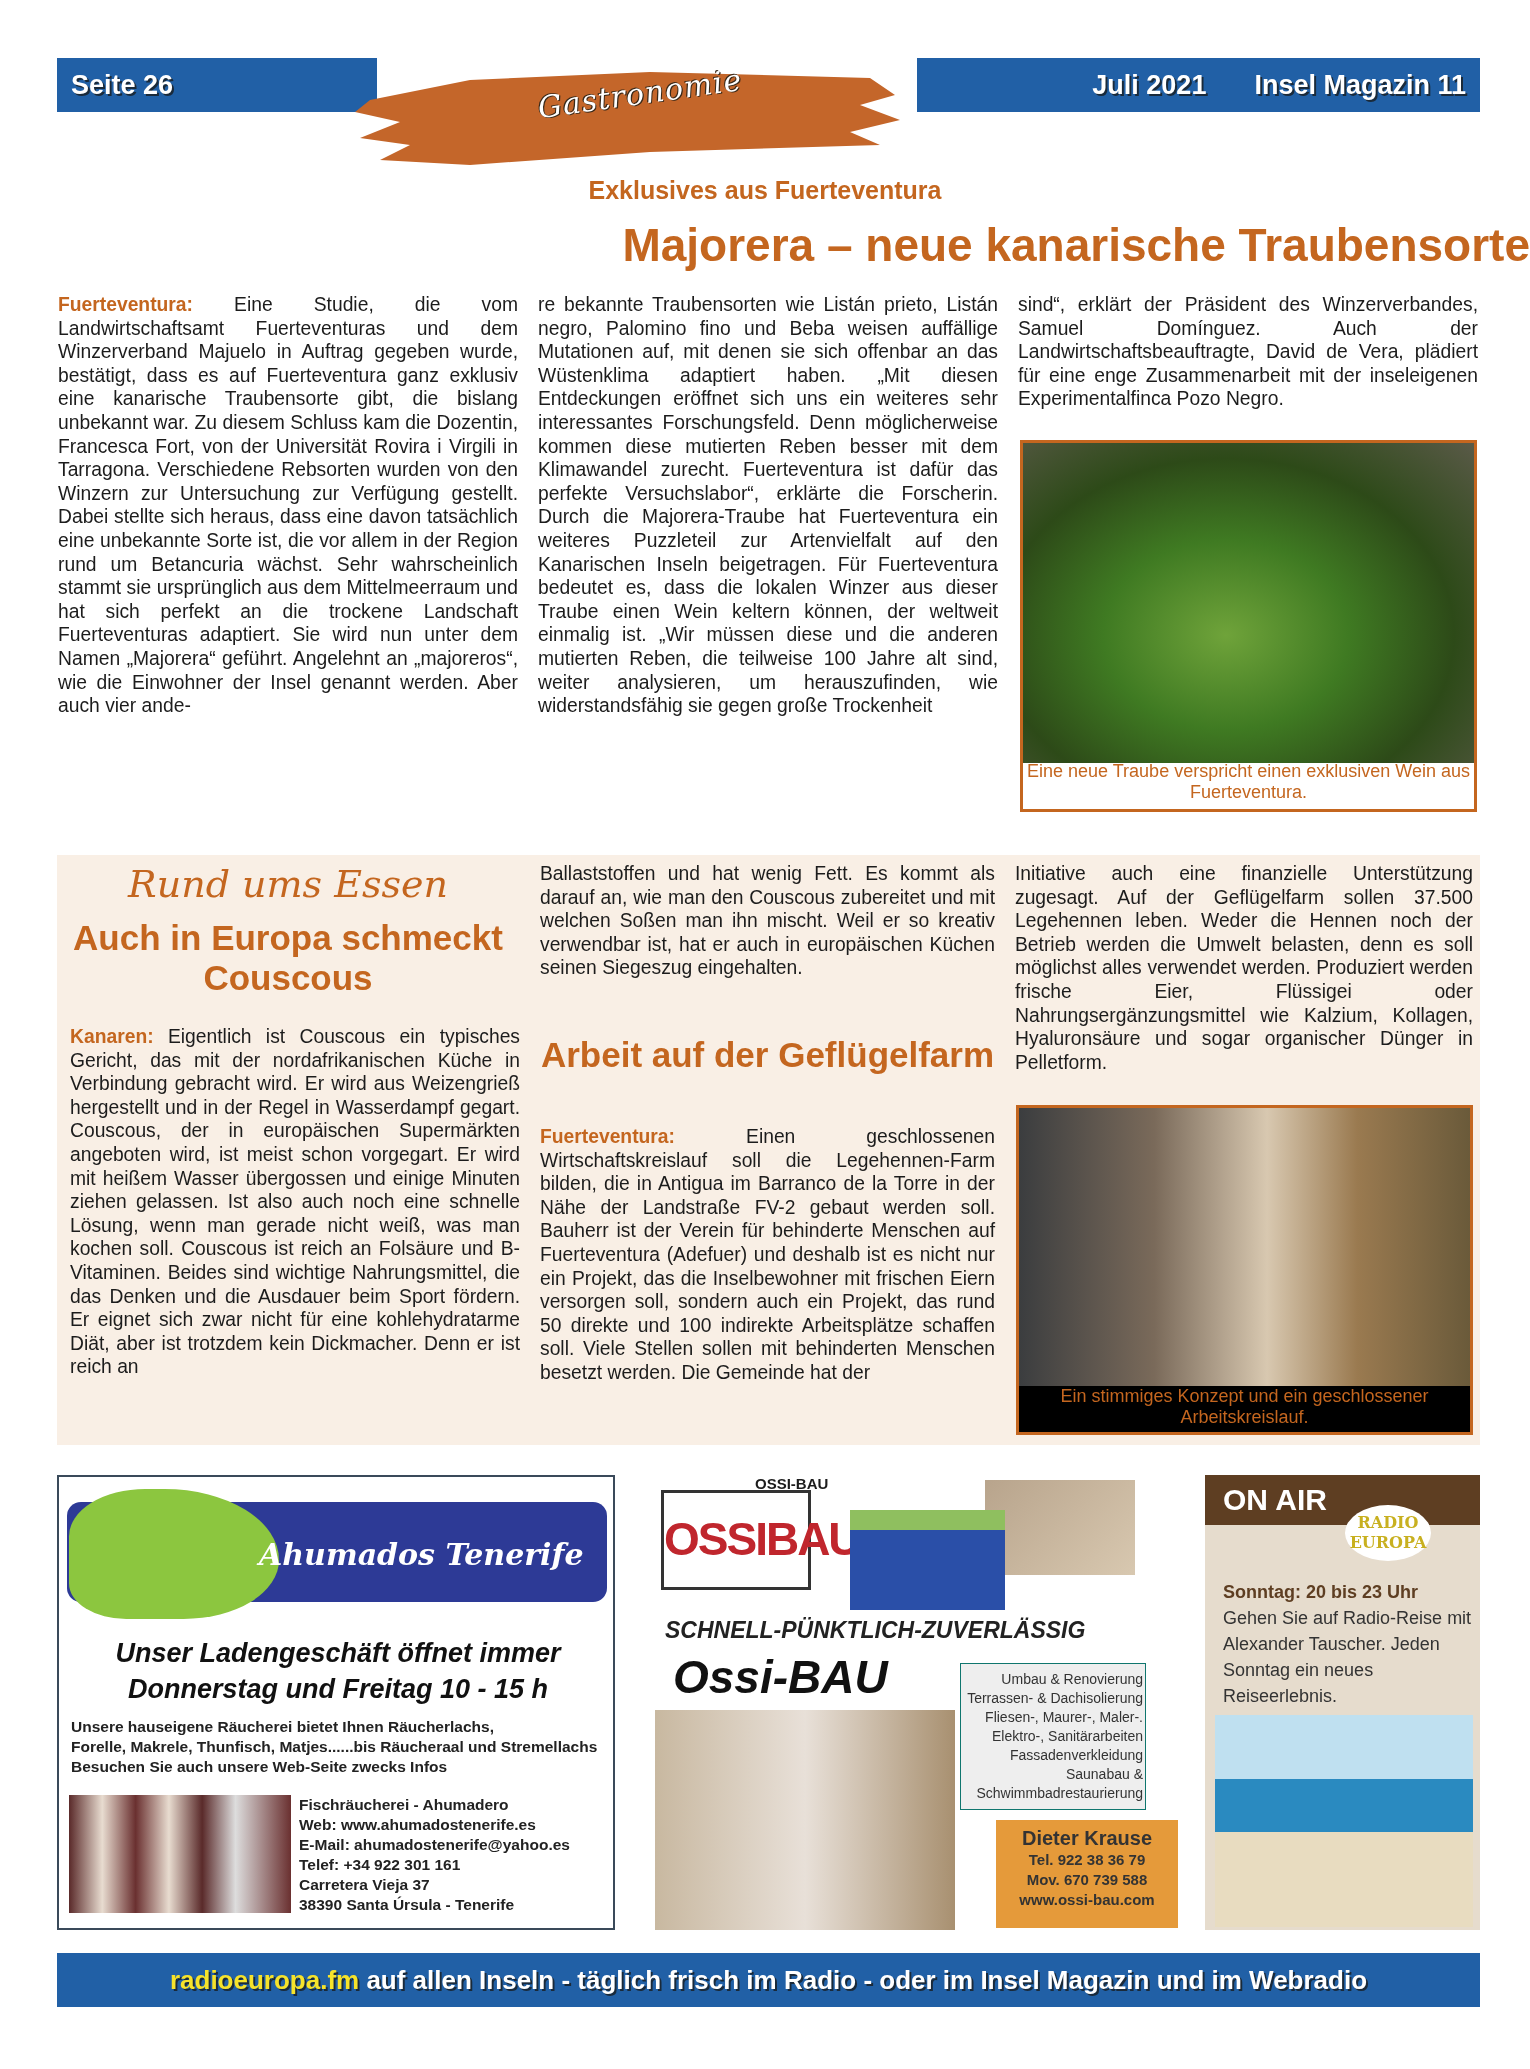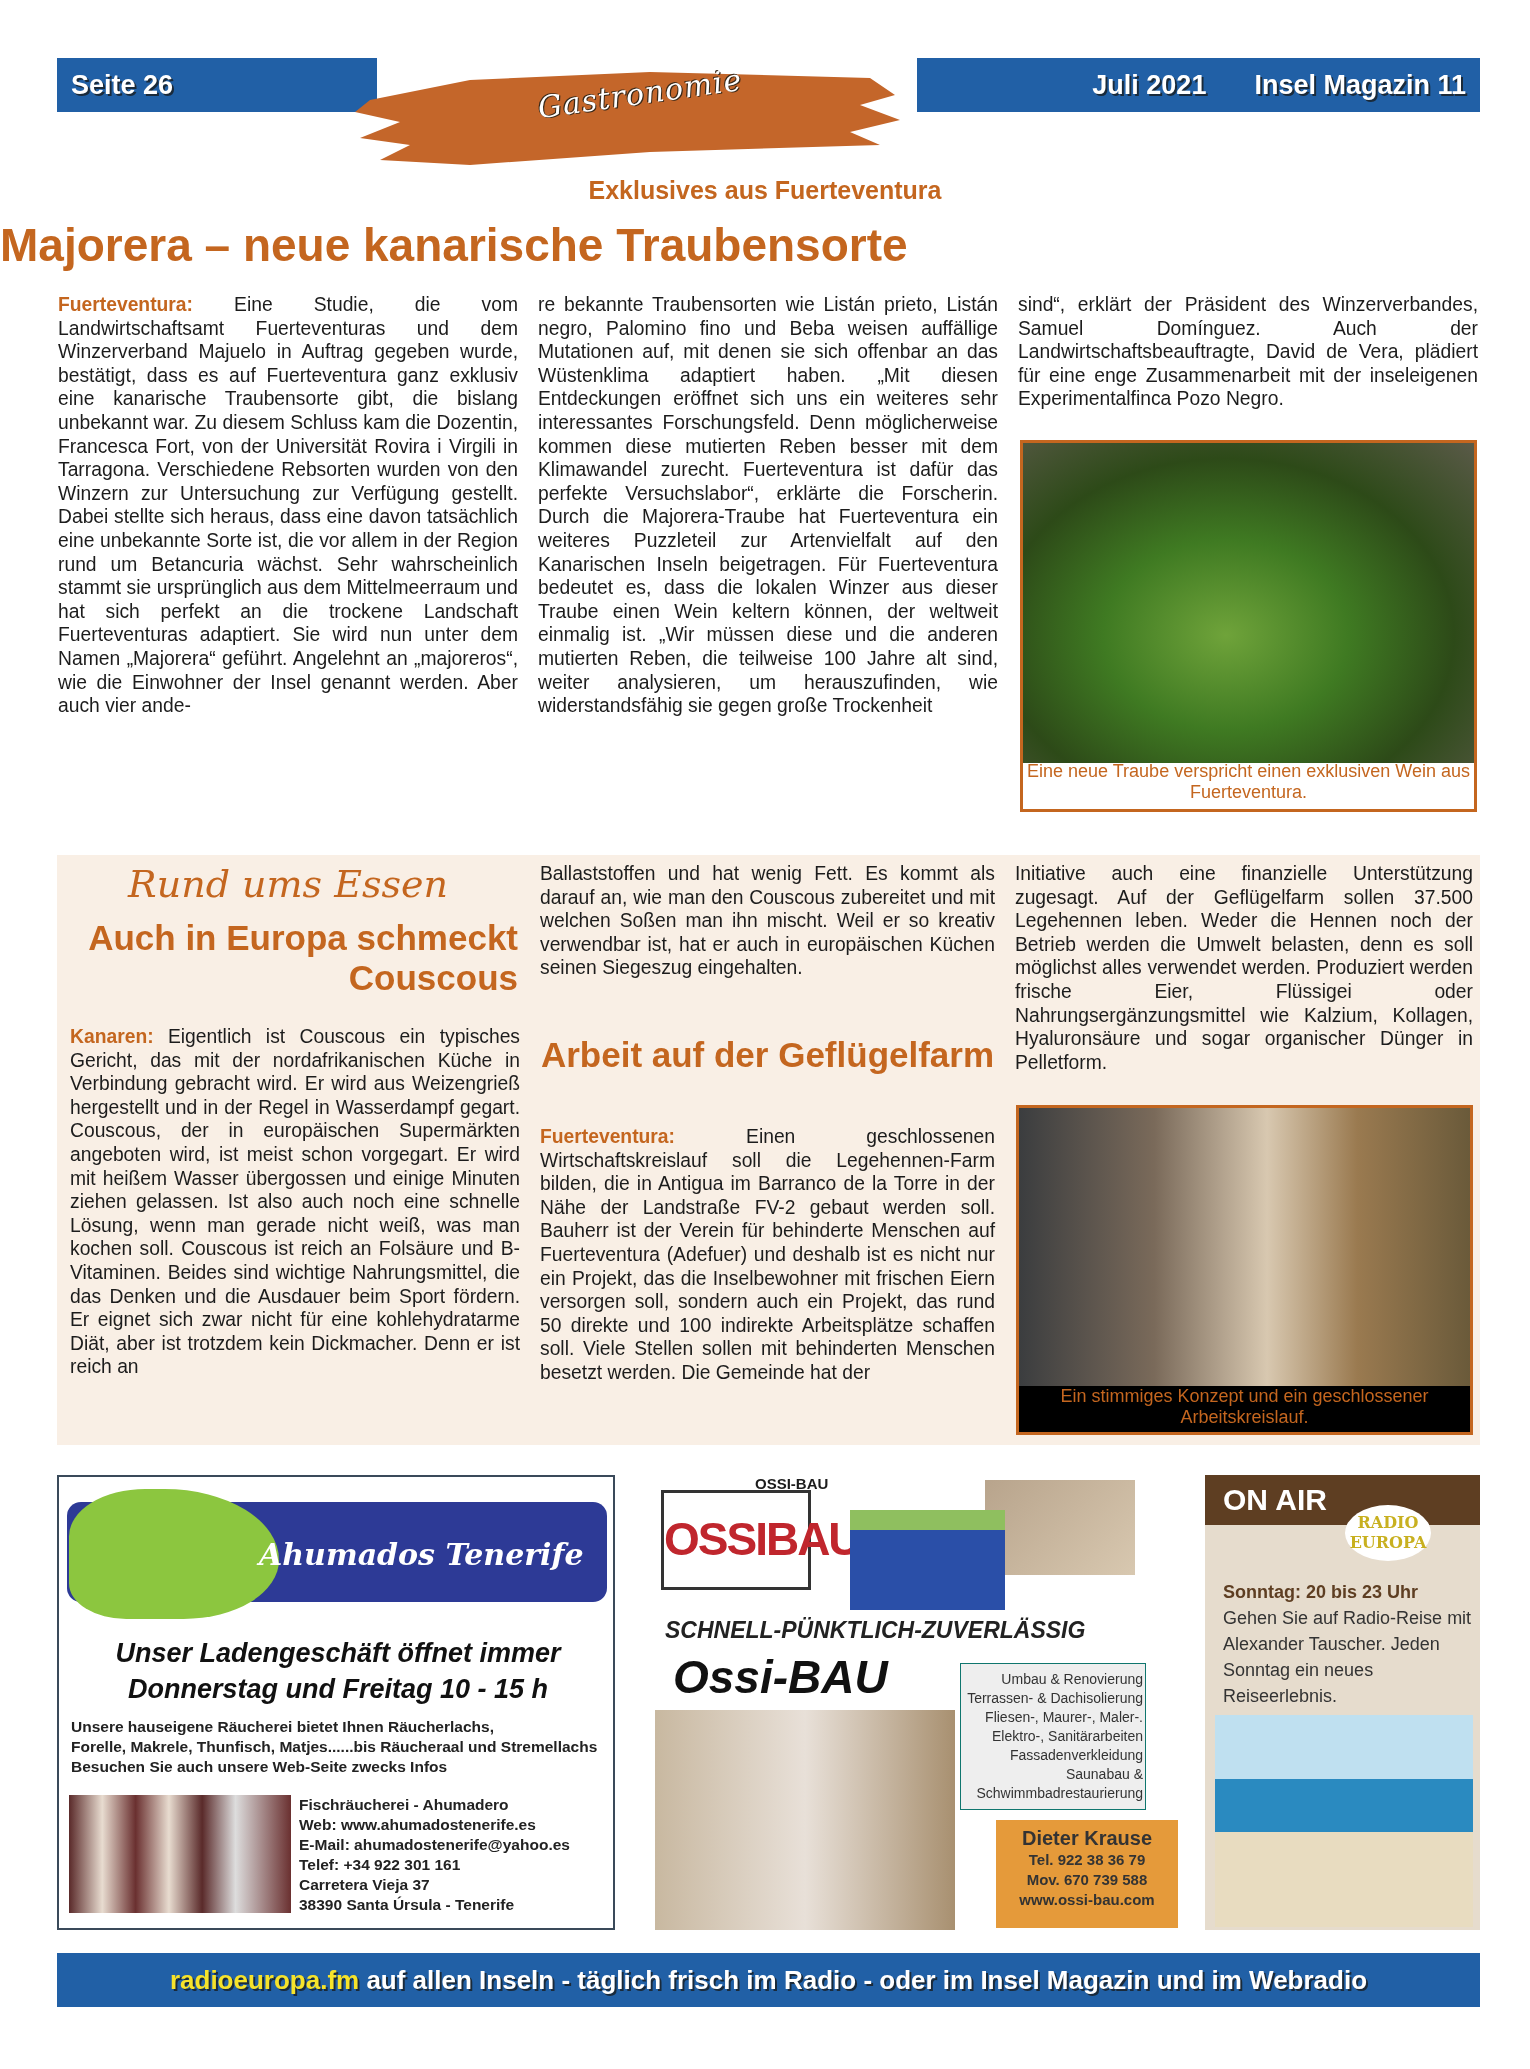--- a/index.html
+++ b/index.html
@@ -11,35 +11,35 @@
   
   .bluebar { background: #2160a6; color: #fff; font-weight: bold; font-size: 27px;
     text-shadow: 2px 2px 0 #1a2a3a; display: flex; align-items: center; box-sizing: border-box; }
   #hdr-left { left: 57px; top: 58px; width: 320px; height: 54px; padding-left: 14px; }
   #hdr-right { left: 917px; top: 58px; width: 563px; height: 54px; justify-content: flex-end; padding-right: 14px; gap: 48px; }
   #section-brush { left: 350px; top: 60px; width: 560px; height: 110px; }
   #section-label { left: 500px; top: 76px; width: 280px; text-align: center; transform: rotate(-8deg);
     font-family: "DejaVu Serif", serif; font-style: italic; font-size: 30px; color: #fff;
     text-shadow: 1px 1px 0 #3a2a1a, -1px -1px 0 #3a2a1a; letter-spacing: 1px; }
   #kicker { left: 0; top: 176px; width: 1530px; text-align: center; color: #c4661f; font-weight: bold; font-size: 25px; }
-  #headline { left: 0; top: 218px; width: 1530px; text-align: left; color: #c4661f; font-weight: bold; font-size: 46px; }
+  #headline { left: 0; top: 218px; width: 1530px; text-align: right; color: #c4661f; font-weight: bold; font-size: 46px; }
   
   .col { font-size: 19.3px; line-height: 23.6px; text-align: justify; }
   .lead { color: #c4661f; font-weight: bold; }
   #a1c1 { left: 58px; top: 293px; width: 460px; }
   #a1c2 { left: 538px; top: 293px; width: 460px; }
   #a1c3 { left: 1018px; top: 293px; width: 460px; }
   #photo1 { left: 1020px; top: 440px; width: 457px; height: 372px; border: 3px solid #c4661f; background: #fff; box-sizing: border-box; }
   #photo1 .img { position: absolute; left: 0; top: 0; right: 0; height: 320px;
     background: radial-gradient(ellipse at 45% 60%, #6fa33a 0%, #3f7a22 35%, #2d4a18 65%, #5a5a48 100%); }
   #photo1 .cap { position: absolute; left: 0; right: 0; bottom: 6px; text-align: center; color: #c4661f; font-size: 18px; line-height: 21px; }
   
   #beige { left: 57px; top: 855px; width: 1423px; height: 590px; background: #f9efe5; }
   #kolumne { left: 58px; top: 862px; width: 460px; text-align: center; color: #c4661f; font-family: "DejaVu Serif", serif; font-style: italic; font-size: 38px; }
-  #a2head { left: 58px; top: 918px; width: 460px; text-align: right; color: #c4661f; font-weight: bold; font-size: 35px; line-height: 40px; }
+  #a2head { left: 58px; top: 918px; width: 460px; text-align: center; color: #c4661f; font-weight: bold; font-size: 35px; line-height: 40px; }
   #a2c1 { left: 70px; top: 1025px; width: 450px; }
   #a2c2 { left: 540px; top: 862px; width: 455px; }
   #a3head { left: 540px; top: 1035px; width: 455px; text-align: center; color: #c4661f; font-weight: bold; font-size: 35px; line-height: 40px; }
   #a3c2 { left: 540px; top: 1125px; width: 455px; }
   #a3c3 { left: 1015px; top: 862px; width: 458px; }
   #photo2 { left: 1016px; top: 1105px; width: 457px; height: 330px; border: 3px solid #c4661f; background: #000000; box-sizing: border-box; }
   #photo2 .img { position: absolute; left: 0; top: 0; right: 0; height: 278px;
     background: linear-gradient(90deg, #3b3d3f 0%, #7a6a5a 30%, #d8c8b0 55%, #9a7a50 75%, #6a5a3a 100%); }
   #photo2 .cap { position: absolute; left: 0; right: 0; bottom: 4px; text-align: center; color: #c4661f; font-size: 18px; line-height: 21px; }
   

